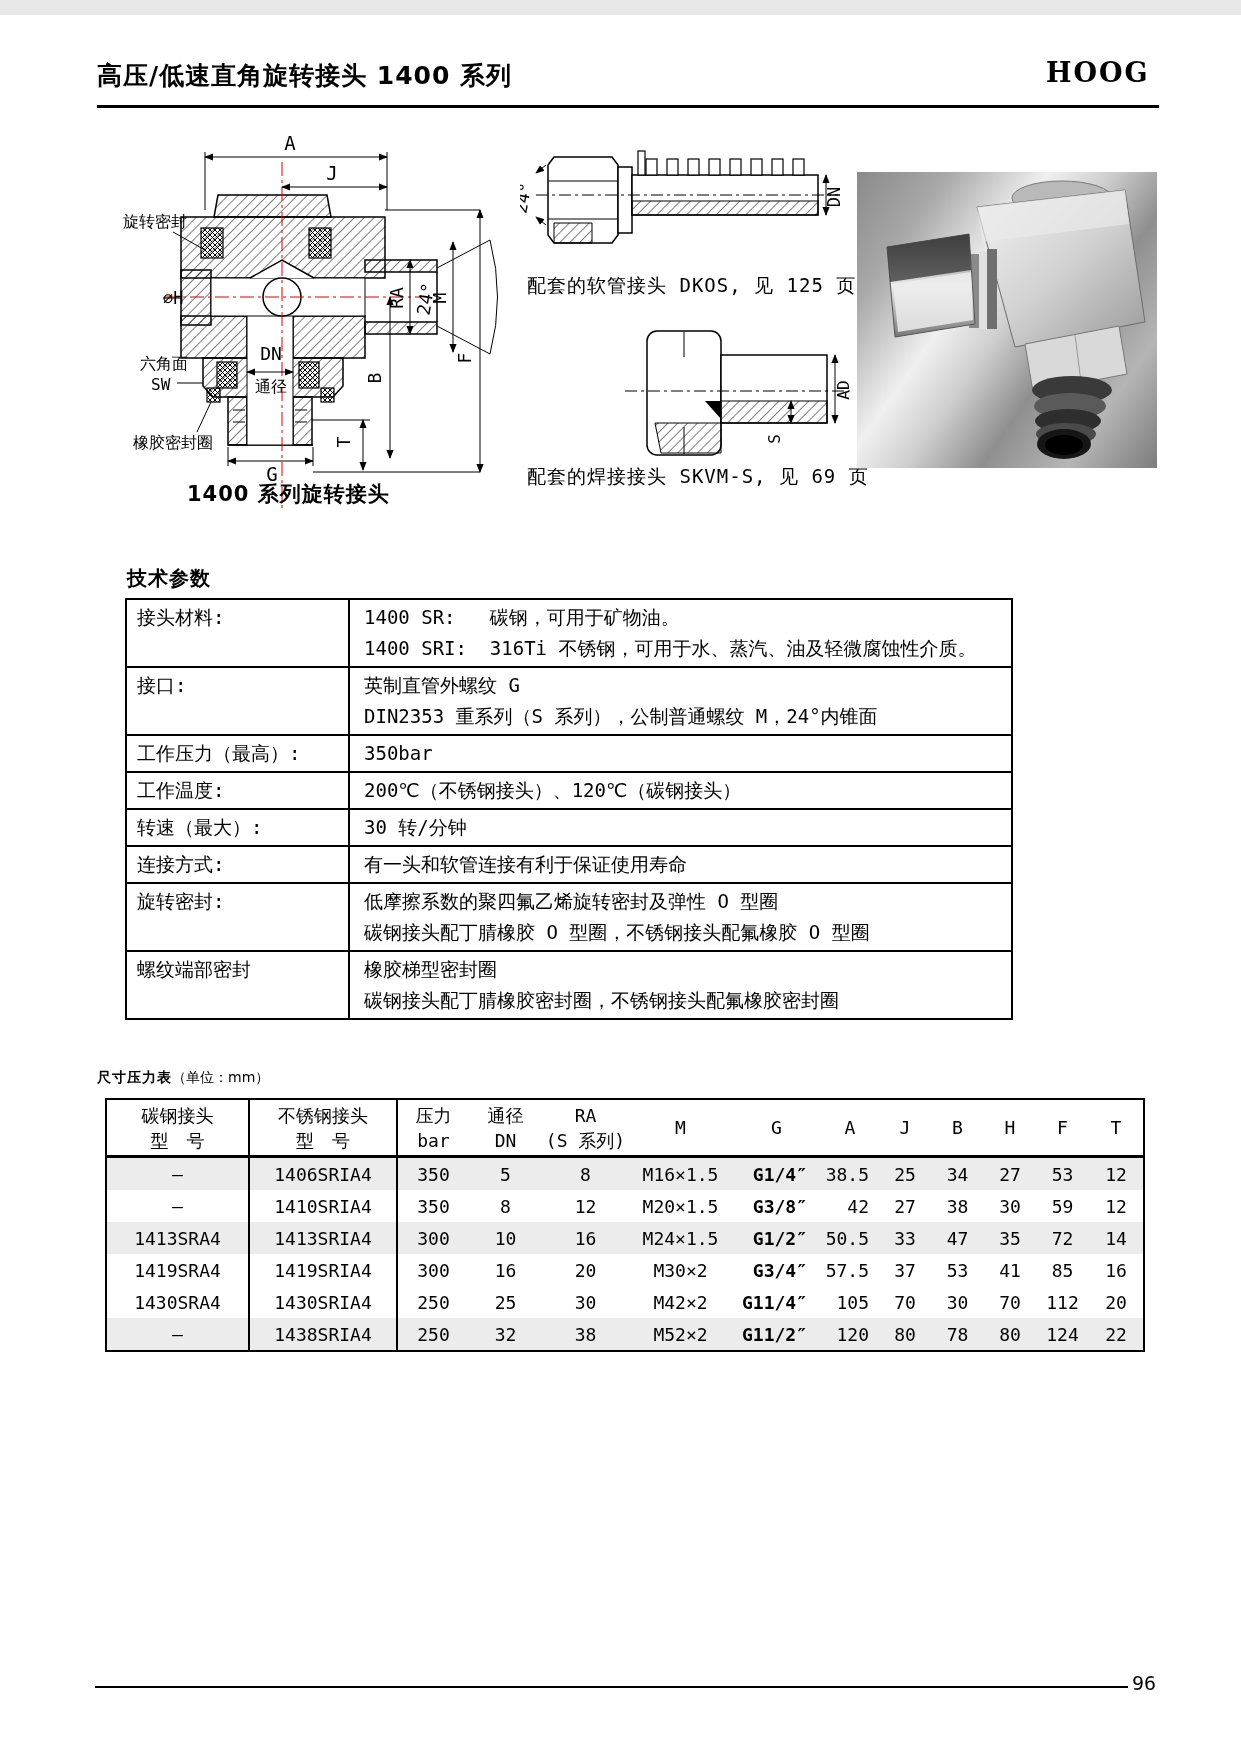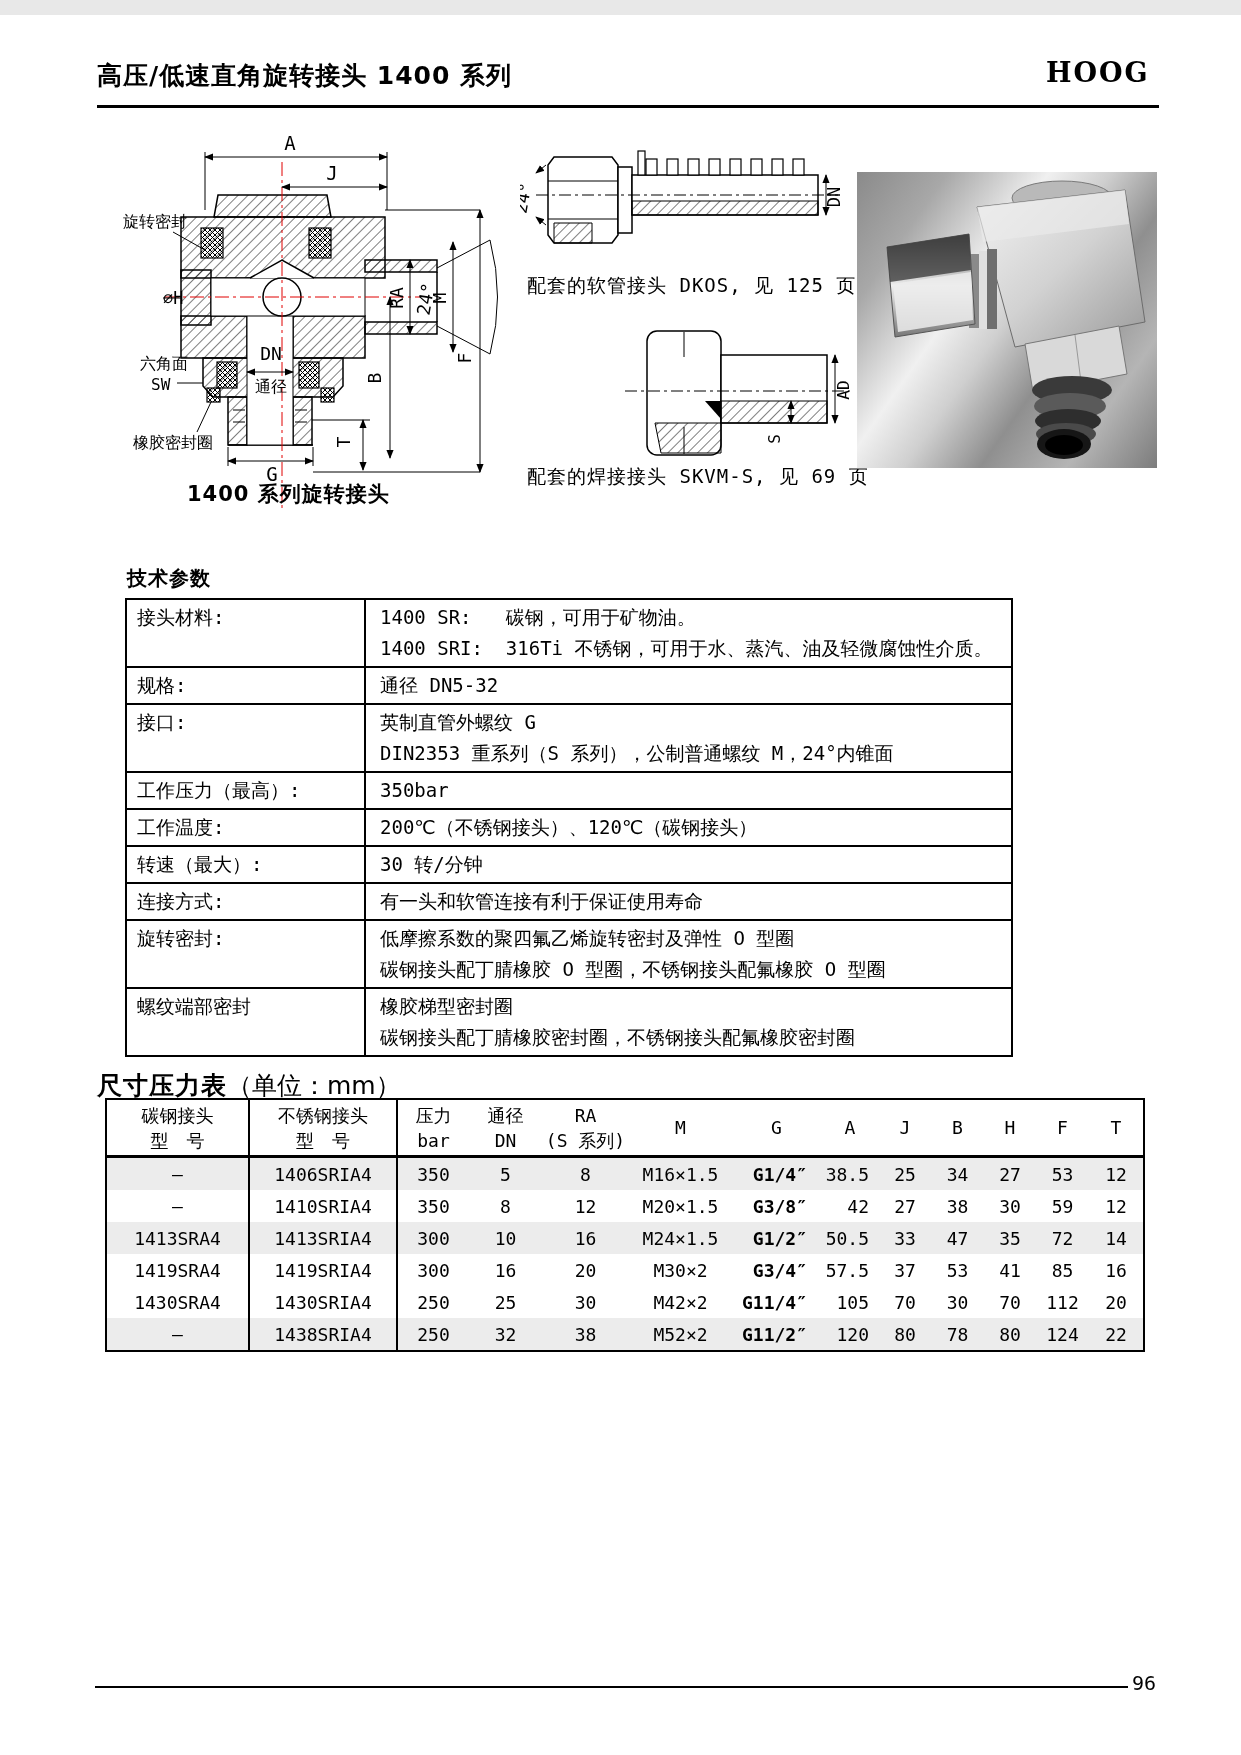--- a/index.html
+++ b/index.html
@@ -17,25 +17,25 @@
   .skvm-cap{left:527px;top:449px;}
   .photo{left:857px;top:157px;width:300px;height:296px;
          background:linear-gradient(125deg,#8a8a8a 0%,#a8a8a8 18%,#f0f0f0 38%,#cfcfcf 50%,#8f8f8f 65%,#b5b5b5 82%,#7c7c7c 100%);}
   
   .tech-head{left:127px;top:550px;font-size:20px;font-weight:bold;letter-spacing:1px;}
   table{border-collapse:collapse;}
   .tech-table{left:125px;top:583px;width:888px;font-size:19px;
               font-family:"DejaVu Sans Mono","DejaVu Sans",monospace;}
   .tech-table,.tech-table th,.tech-table td{border:2px solid #000;}
   .tech-table th{width:207px;font-weight:normal;text-align:left;vertical-align:top;
-                 padding:2px 20px 2px 10px;line-height:31px;}
+                 padding:2px 4px 2px 10px;line-height:31px;}
   .tech-table td{padding:2px 4px 2px 14px;vertical-align:top;}
   .pv-line{line-height:31px;white-space:pre-wrap;}
   
-  .dim-head{left:97px;top:1054px;font-size:25px;}
+  .dim-head{left:97px;top:1054px;font-size:14px;}
   .dim-head b{font-weight:bold;letter-spacing:1px;}
   .dim-table{left:105px;top:1083px;width:1040px;table-layout:fixed;font-size:18px;
              font-family:"DejaVu Sans Mono","DejaVu Sans",monospace;border:2px solid #000;}
   .dim-table th{font-weight:normal;height:55px;vertical-align:middle;border-bottom:3px solid #000;padding:0;}
   .dim-table th .l1,.dim-table th .l2{line-height:25px;text-align:center;}
   .dim-table td{height:32px;text-align:center;padding:0;}
   .dim-table td.vr,.dim-table th.vr{border-right:2px solid #000;}
   .dim-table tr.shade td{background:#ececec;}
   .dim-table td.ra{text-align:right;}
   .dim-table td.pr12{padding-right:14px;font-weight:bold;}
@@ -249,26 +249,20 @@
   <table class="abs tech-table">
     <tbody id="tech-body">
         <tr>
           <th>接头材料:</th>
           <td>
             <div class="pv-line">1400 SR:   碳钢，可用于矿物油。</div>
             <div class="pv-line">1400 SRI:  316Ti 不锈钢，可用于水、蒸汽、油及轻微腐蚀性介质。</div>
           </td>
         </tr>
         <tr>
-          <th>规格:</th>
-          <td>
-            <div class="pv-line">通径 DN5-32</div>
-          </td>
-        </tr>
-        <tr>
           <th>接口:</th>
           <td>
             <div class="pv-line">英制直管外螺纹 G</div>
             <div class="pv-line">DIN2353 重系列（S 系列），公制普通螺纹 M，24°内锥面</div>
           </td>
         </tr>
         <tr>
           <th>工作压力（最高）:</th>
           <td>
             <div class="pv-line">350bar</div>

